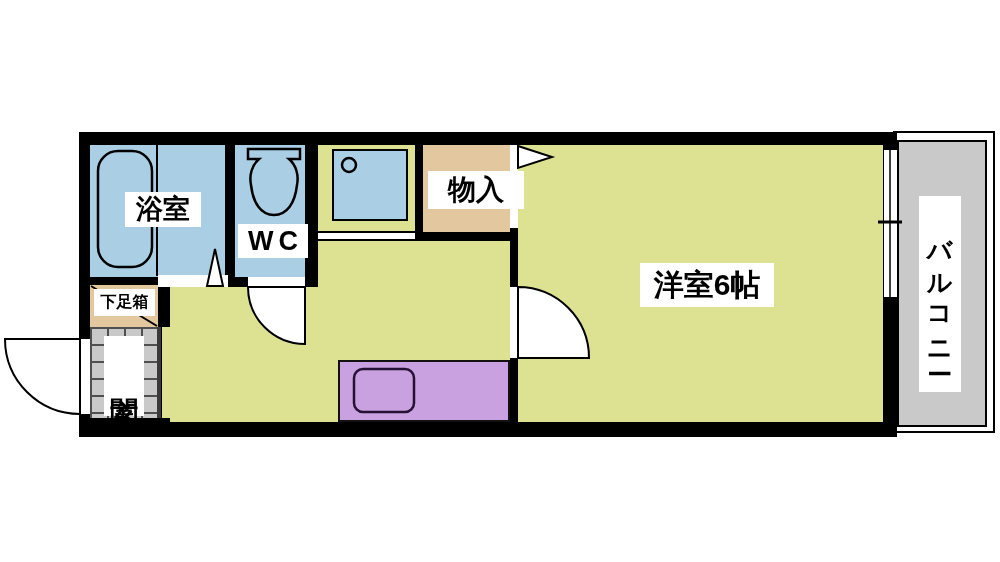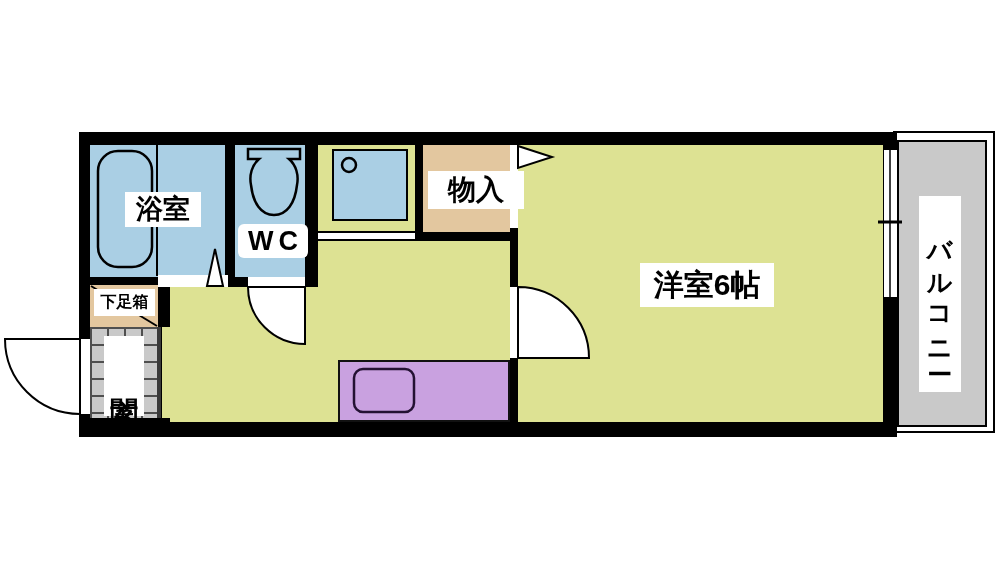--- a/index.html
+++ b/index.html
@@ -44,21 +44,21 @@
   
   .counter{left:338px;top:360px;width:172px;height:62px;background:#c9a1e0;border:2px solid #111;box-sizing:border-box;}
   
   #overlay{left:0;top:0;width:1000px;height:562px;pointer-events:none;}
   
   .label{
     display:flex;align-items:center;justify-content:center;
     background:#ffffff;color:#000;font-weight:600;line-height:1.05;text-align:center;
   }
   .lbl-bath{left:125px;top:192px;width:76px;height:35px;font-size:27px;}
-  .lbl-wc{left:238px;top:224px;width:70px;height:34px;font-size:27px;letter-spacing:5px;padding-left:5px;box-sizing:border-box;border-radius:6px;}
+  .lbl-wc{left:238px;top:224px;width:70px;height:34px;font-size:27px;letter-spacing:5px;padding-left:5px;box-sizing:border-box;}
   .lbl-storage{left:428px;top:171px;width:96px;height:38px;font-size:28px;}
   .lbl-main{left:640px;top:263px;width:134px;height:44px;font-size:30px;}
   .lbl-shoebox{left:94px;top:289px;width:61px;height:27px;font-size:16px;}
   .lbl-genkan{left:104px;top:336px;width:40px;height:80px;font-size:28px;
     writing-mode:vertical-rl;text-orientation:upright;}
   .lbl-balcony{left:919px;top:196px;width:42px;height:196px;font-size:25px;
     writing-mode:vertical-rl;text-orientation:upright;letter-spacing:6px;}
 </style>
 </head>
 <body>

